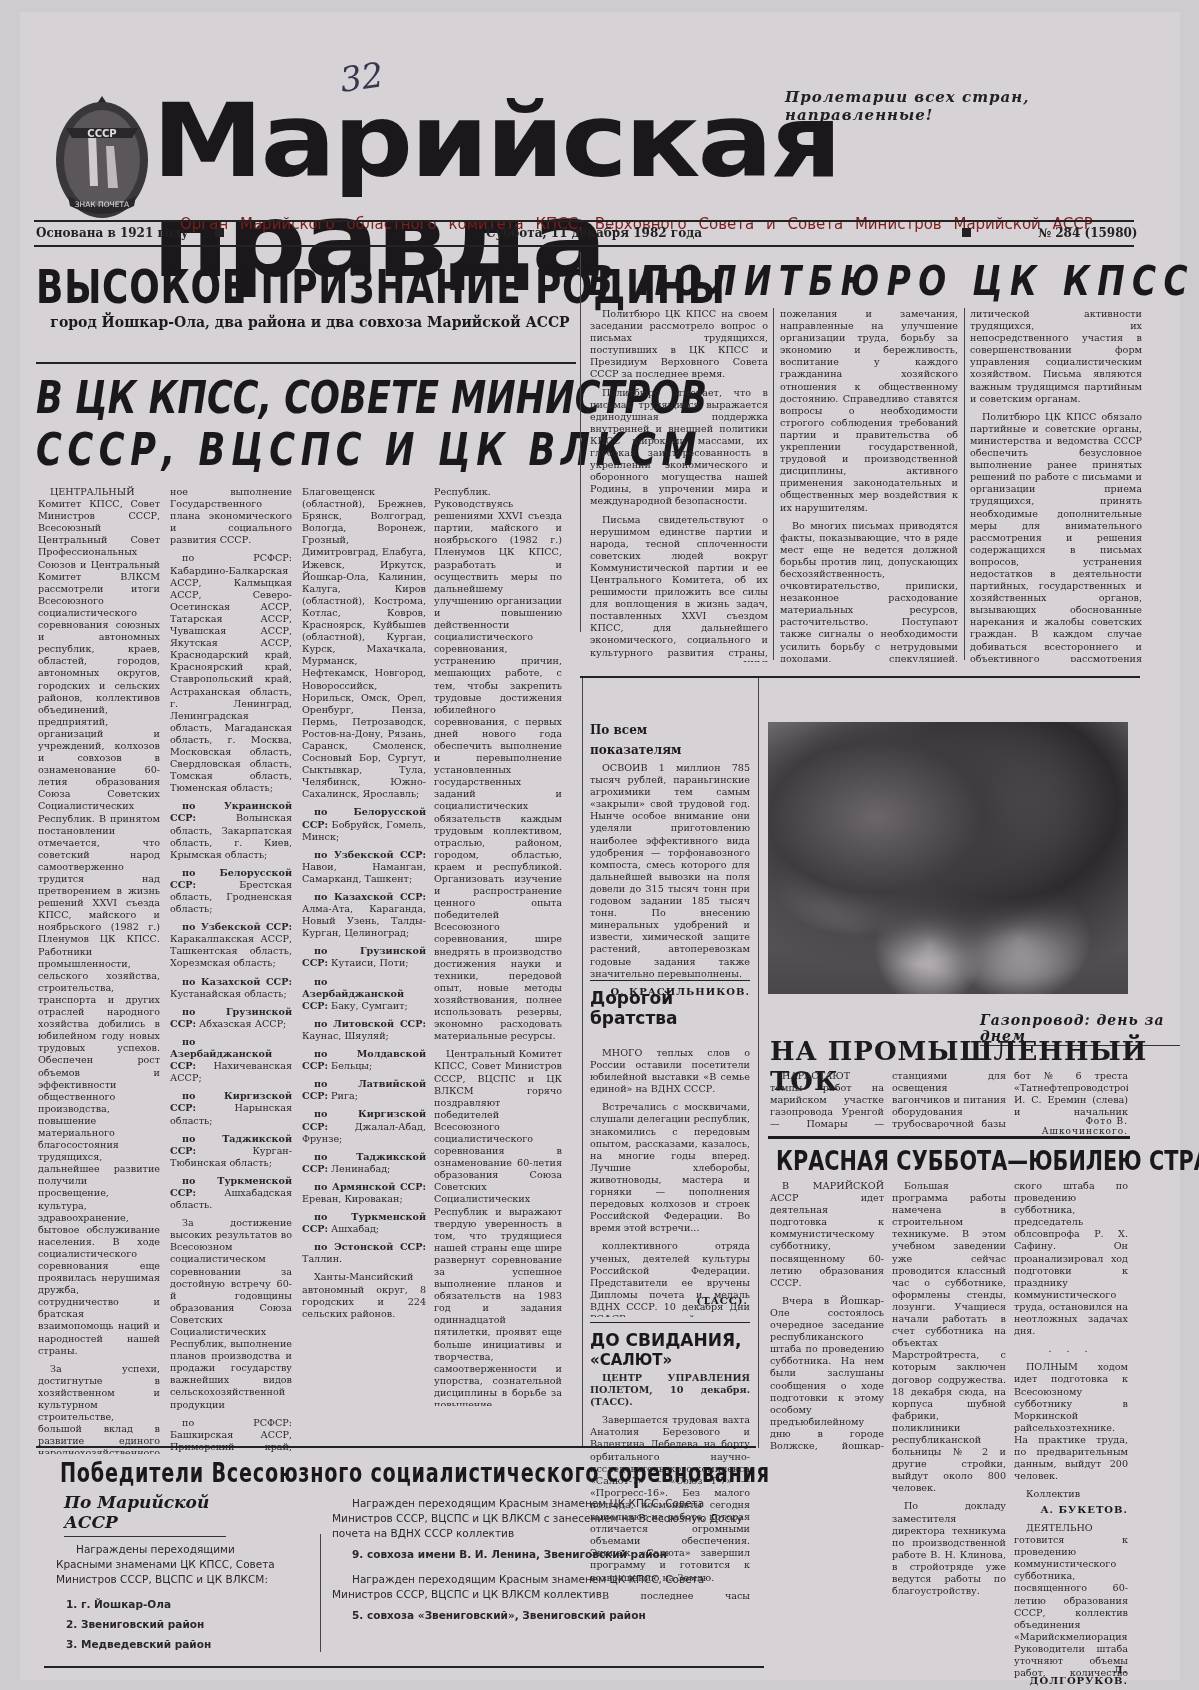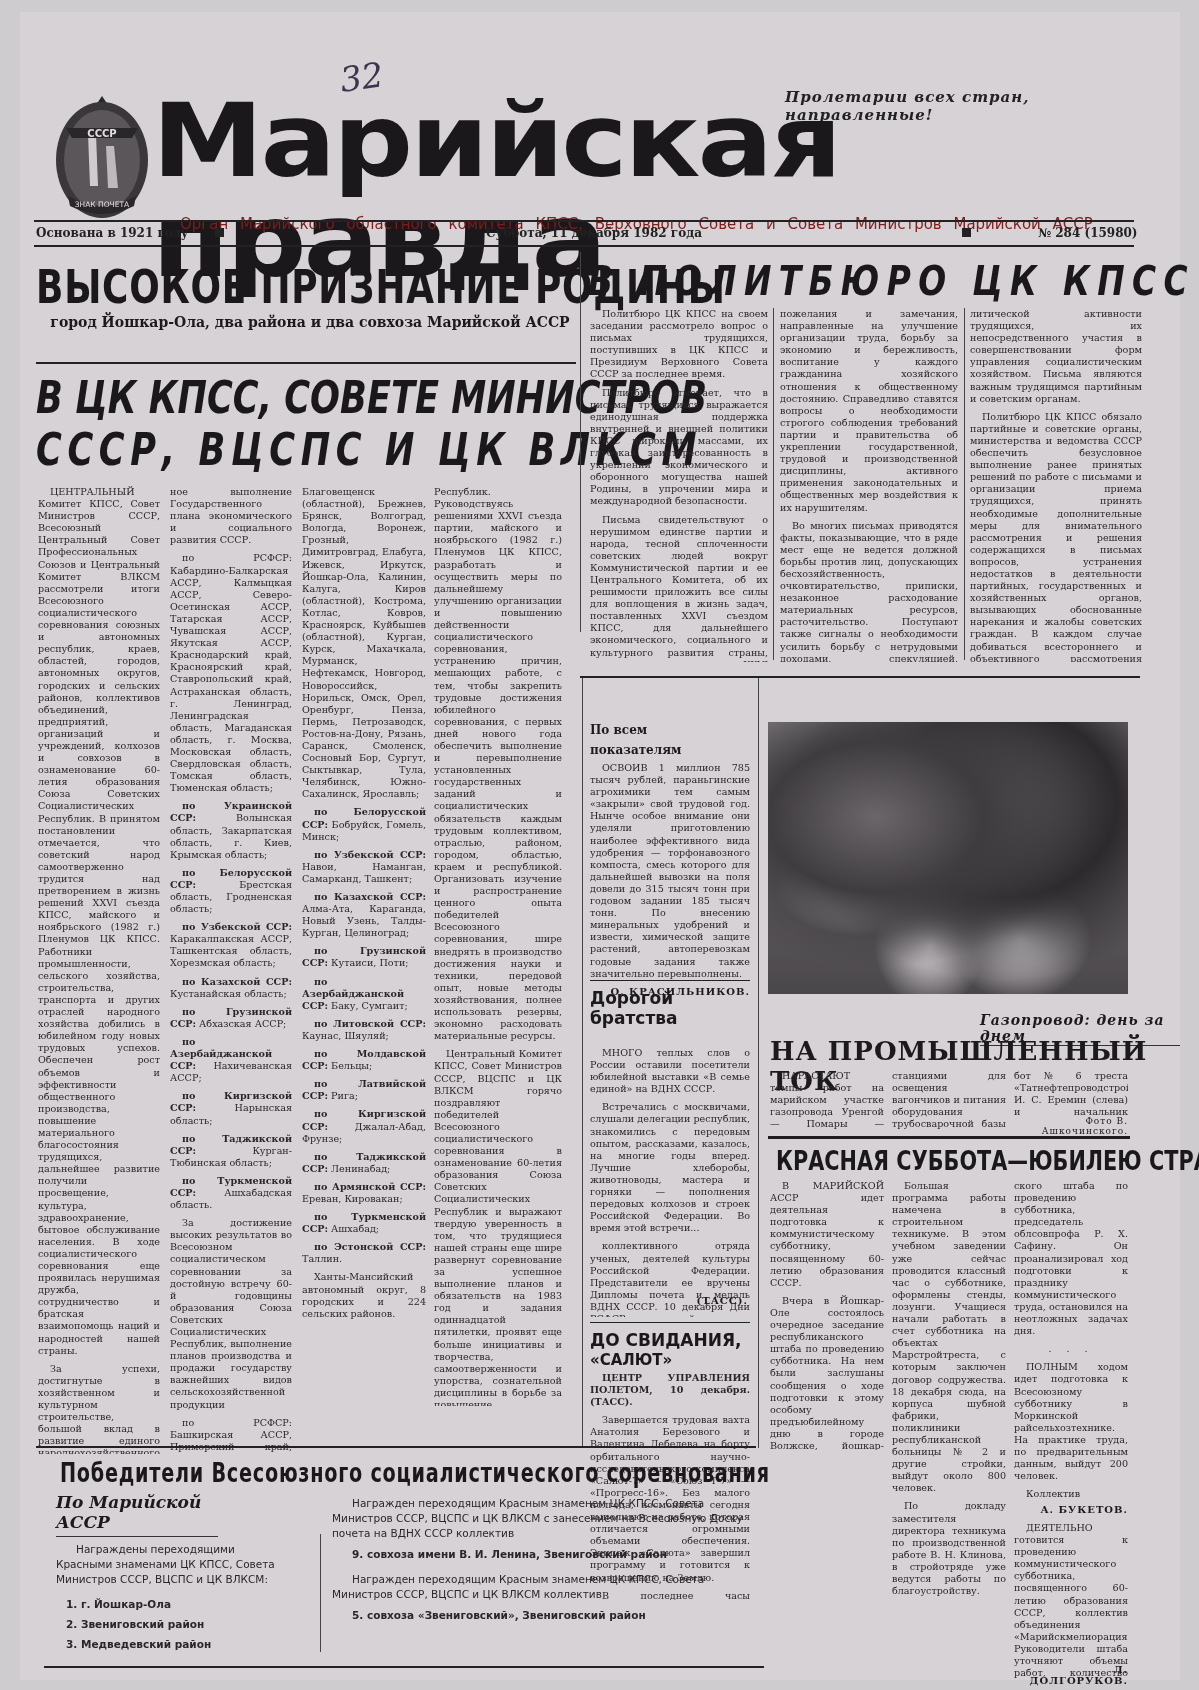--- a/index.html
+++ b/index.html
@@ -220,21 +220,21 @@
   </div>
   <div class="abs sign" style="left:994px;top:1492px;width:114px;">А. БУКЕТОВ.</div>
   <div class="abs col" style="left:994px;top:1510px;width:114px;height:158px;">
     <p>ДЕЯТЕЛЬНО готовится к проведению коммунистического субботника, посвященного 60-летию образования СССР, коллектив объединения «Марийскмелиорация». Руководители штаба уточняют объемы работ, количество участников и объекты мелиоративного строительства.</p>
 
   </div>
   <div class="abs sign" style="left:994px;top:1652px;width:114px;">Л. ДОЛГОРУКОВ.</div>
 
   <div class="abs rule" style="left:16px;top:1434px;width:720px;"></div>
   <div class="abs h-cond" style="left:40px;top:1446px;font-size:26px;letter-spacing:1px;transform:scaleX(0.74);">Победители Всесоюзного социалистического соревнования</div>
-  <div class="abs" style="left:36px;top:1480px;font-family:'DejaVu Serif',serif;font-style:italic;font-weight:bold;font-size:17px;border-bottom:1px solid #333;padding-bottom:4px;width:162px;">По Марийской АССР</div>
+  <div class="abs" style="left:44px;top:1480px;font-family:'DejaVu Serif',serif;font-style:italic;font-weight:bold;font-size:17px;border-bottom:1px solid #333;padding-bottom:4px;width:162px;">По Марийской АССР</div>
   <div class="abs winners-text" style="left:36px;top:1530px;width:236px;">
     <div class="ind">Награждены переходящими Красными знаменами ЦК КПСС, Совета Министров СССР, ВЦСПС и ЦК ВЛКСМ:</div>
   </div>
   <div class="abs winners-text" style="left:46px;top:1582px;line-height:20px;font-weight:bold;">
     <div>1. г. Йошкар-Ола</div>
     <div>2. Звениговский район</div>
     <div>3. Медведевский район</div>
   </div>
   <div class="abs vline" style="left:300px;top:1522px;height:118px;"></div>
   <div class="abs winners-text" style="left:312px;top:1484px;width:424px;">

